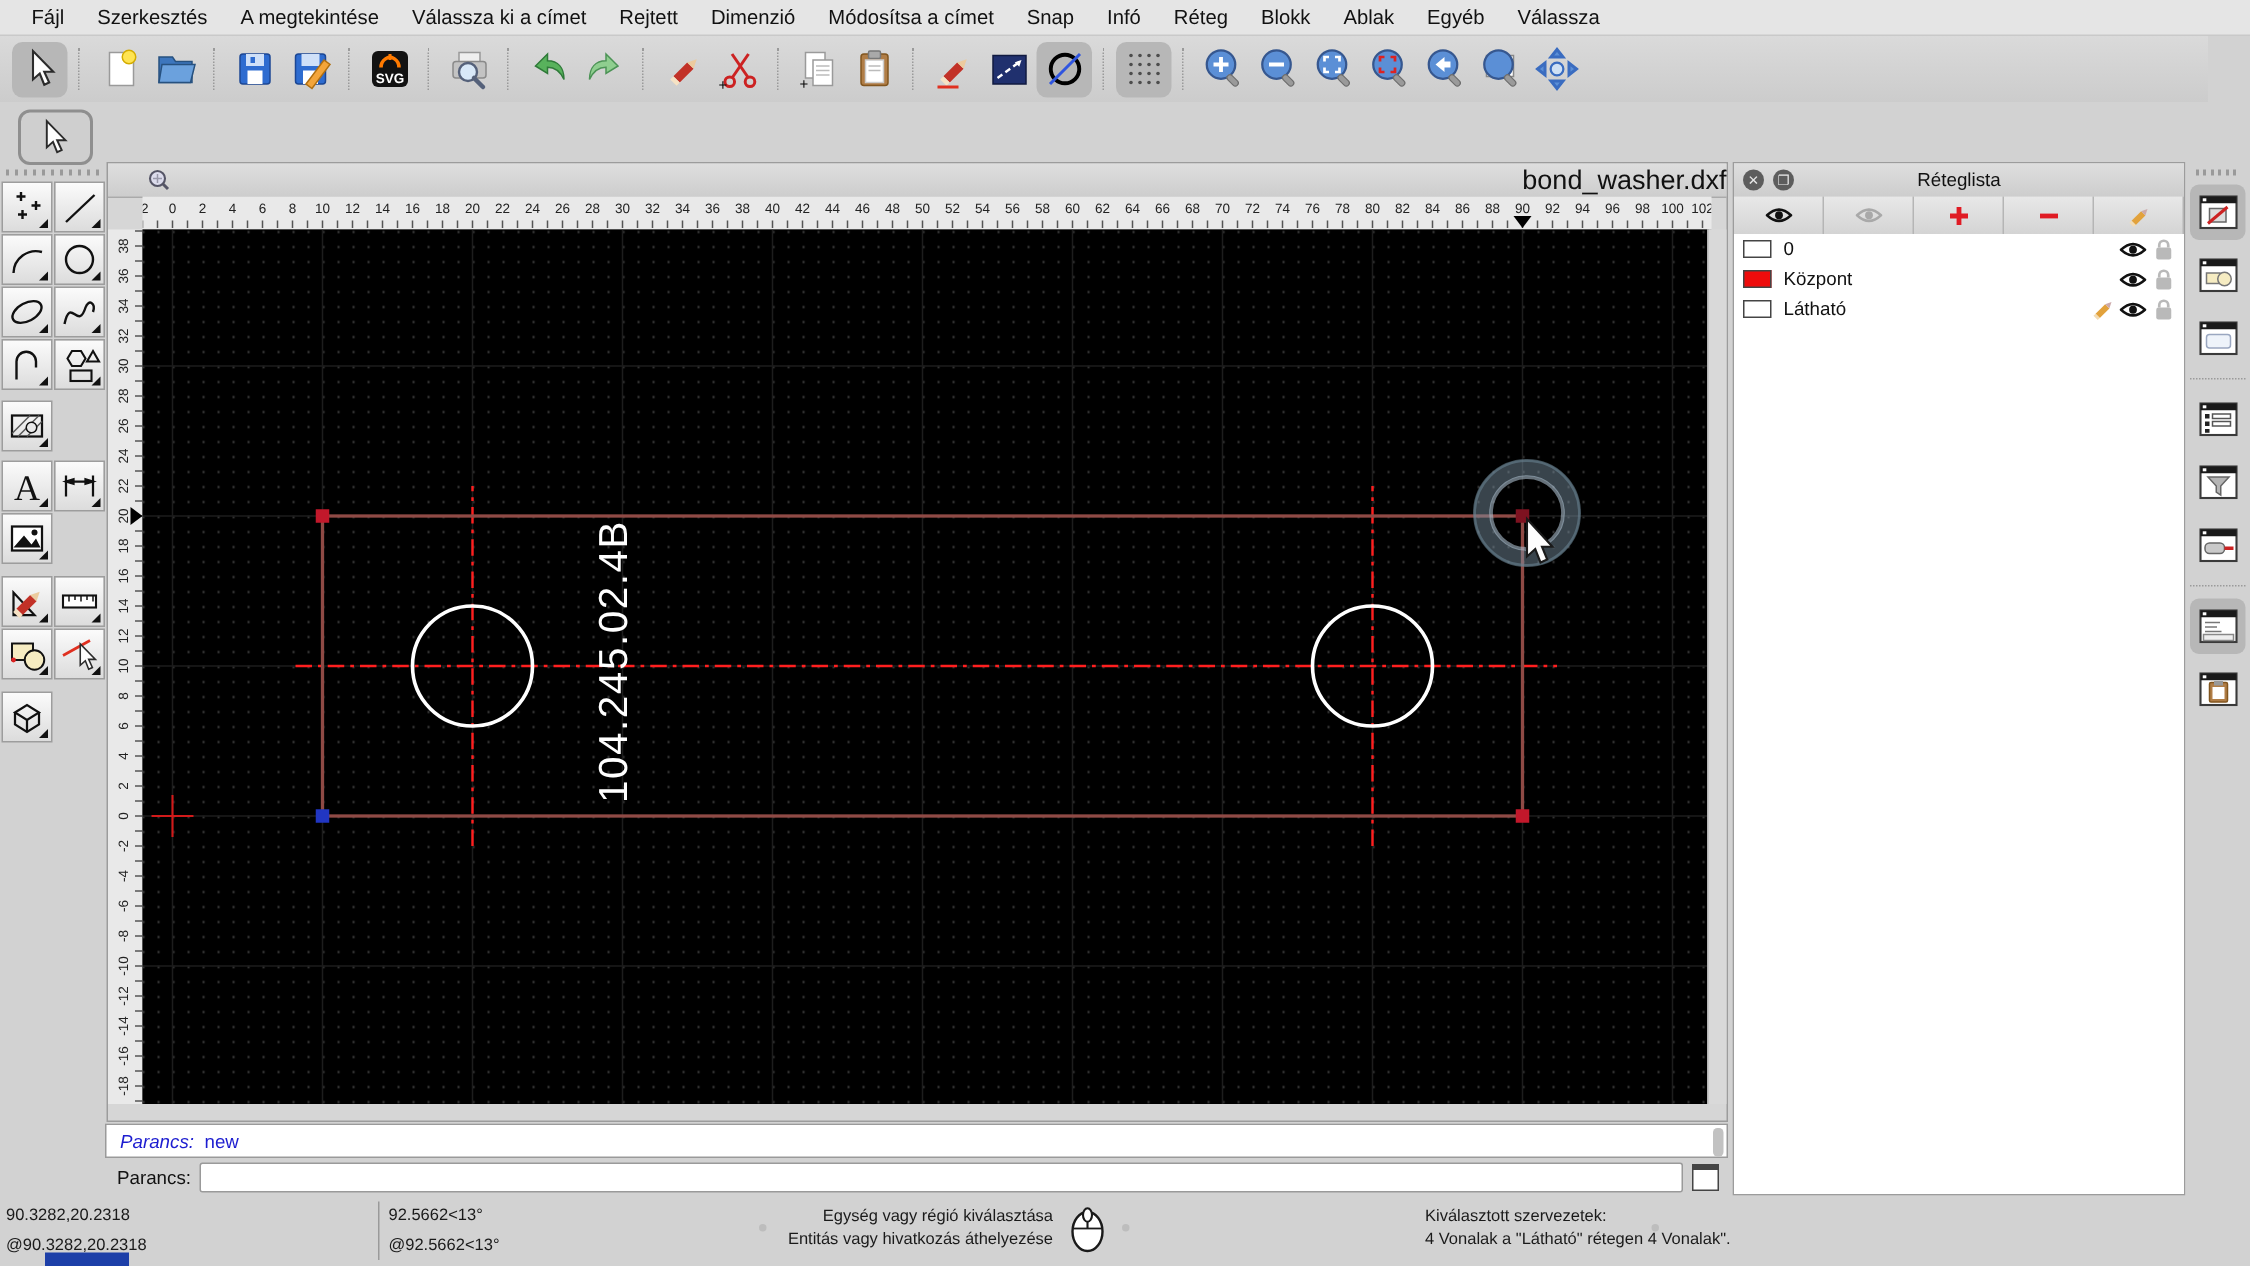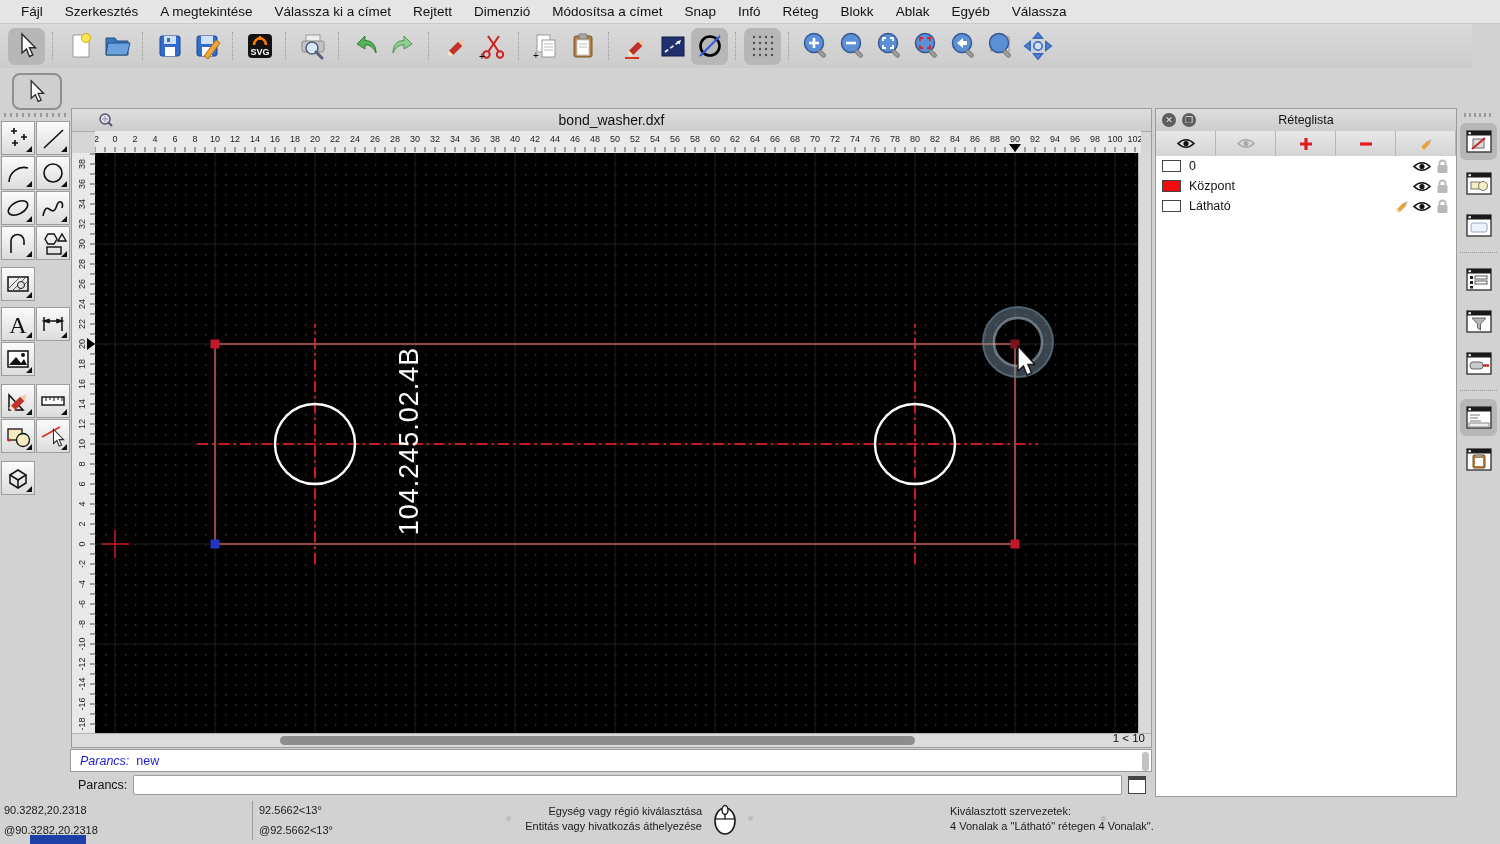--- a/index.html
+++ b/index.html
@@ -23,21 +23,21 @@
               background:repeating-linear-gradient(to right,#9a9a9a 0 2px,transparent 2px 6px)}
   #pal-grid{position:absolute;left:1px;top:53px;width:70px}
   .pal-row{display:flex}
   .pal-btn{width:34px;height:34px;margin:0 1px 1px 0;background:linear-gradient(#fbfbfb,#dcdcdc);
            border:1px solid #9d9d9d;box-sizing:border-box;display:flex;align-items:center;justify-content:center;position:relative}
   .pal-btn .corner{position:absolute;right:2px;bottom:2px;width:0;height:0;
            border-left:6px solid transparent;border-bottom:6px solid #111}
   
   #subwindow{position:absolute;left:71px;top:108px;width:1081px;height:640px;background:#d6d6d6;border:1px solid #9c9c9c;box-sizing:border-box}
   #sub-title{position:absolute;left:0;top:0;right:0;height:22px;background:linear-gradient(#dedede,#cdcdcd);
-             border-bottom:1px solid #aaa;font-size:14px;text-align:center;line-height:22px}
+             border-bottom:1px solid #aaa;font-size:18px;text-align:right;line-height:22px}
   #sub-title .doc-icon{position:absolute;left:26px;top:3px}
   #hruler{position:absolute;left:23px;top:22px;width:1046px;height:22px;background:#e9e9e9;border-bottom:1px solid #888;overflow:hidden}
   #vruler{position:absolute;left:0;top:44px;width:23px;height:583px;background:#e9e9e9;border-right:1px solid #888;overflow:hidden}
   #canvas-wrap{position:absolute;left:23px;top:44px;width:1044px;height:583px;background:#000;overflow:hidden}
   #vscroll{position:absolute;right:0;top:44px;width:12px;height:583px;background:#d9d9d9;border-left:1px solid #b5b5b5}
   #bottom-strip{position:absolute;left:0;bottom:0;right:0;height:13px;background:#dcdcdc;border-top:1px solid #b5b5b5}
   #hscroll-thumb{position:absolute;left:208px;top:2px;width:635px;height:9px;border-radius:5px;background:#8d8d8d}
   #page-ind{position:absolute;right:6px;top:-2px;font-size:11.5px}
   
   #command-dock{position:absolute;left:69px;top:748px;width:1084px;height:49px;background:#d2d2d2}
@@ -797,24 +797,20 @@
           <circle cx="923" cy="189" r="24" fill="none" stroke="#aabccb" stroke-width="2.5" opacity="0.6"></circle>
         </g>
         <rect x="115.5" y="186.5" width="9" height="9" fill="#c2182b"></rect>
         <rect x="115.5" y="386.5" width="9" height="9" fill="#2136c2"></rect>
         <rect x="915.5" y="186.5" width="9" height="9" fill="#7e1220"></rect>
         <rect x="915.5" y="386.5" width="9" height="9" fill="#c2182b"></rect>
         <polygon points="923,193 923,218 928.5,213 932,222 936.5,220 933,211.5 940,211.5" fill="#fdfdfd" stroke="#1a1a1a" stroke-width="1.4"></polygon>
       </svg>
     </div>
   <div id="vscroll"></div>
-  <div id="bottom-strip">
-    <div id="hscroll-thumb"></div>
-    <div id="page-ind">1 &lt; 10</div>
-  </div>
 </div>
 
 <div id="command-dock">
   <div id="cmd-history">
     <span class="pfx">Parancs:</span>
     <span>&nbsp;</span><span>new</span>
     <div id="cmd-hist-scroll"></div>
   </div>
   <div id="cmd-row">
     <span id="cmd-label">Parancs:</span>

